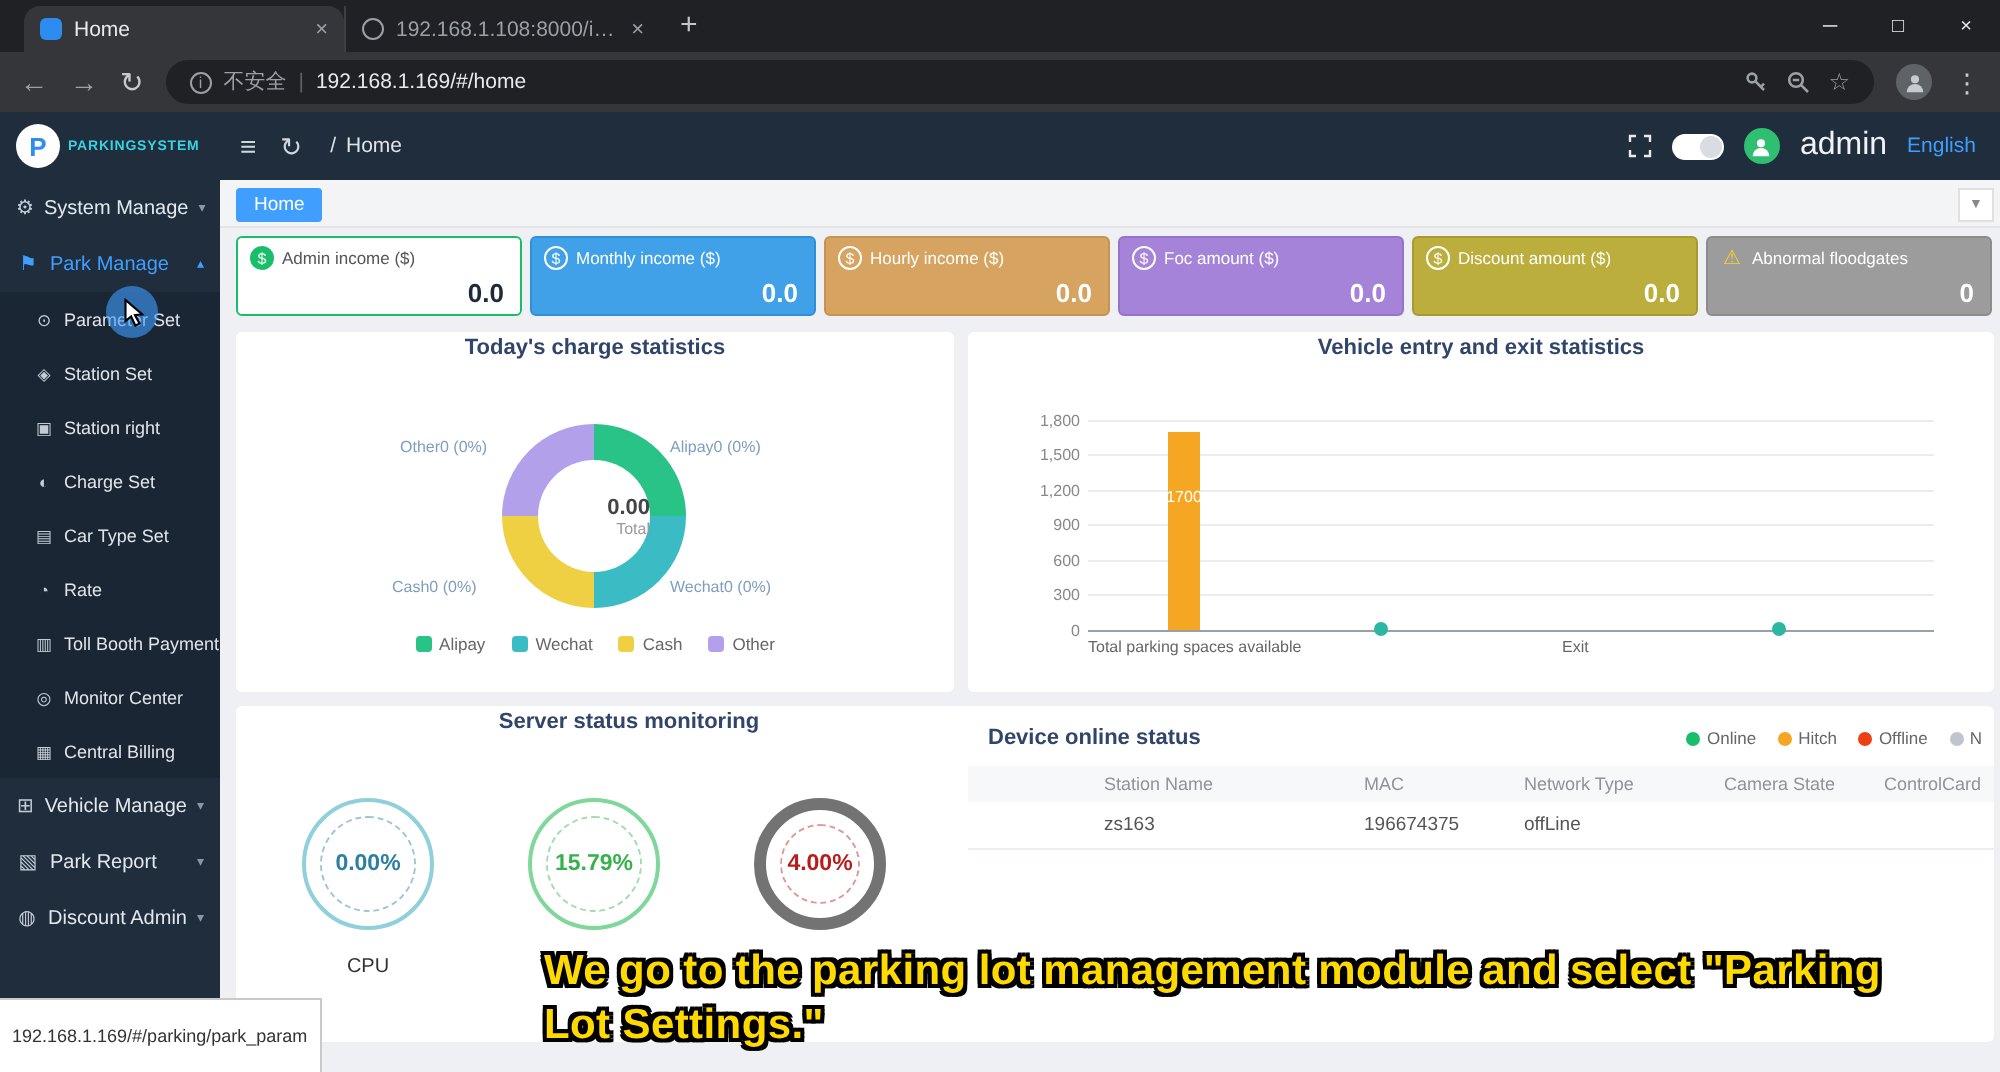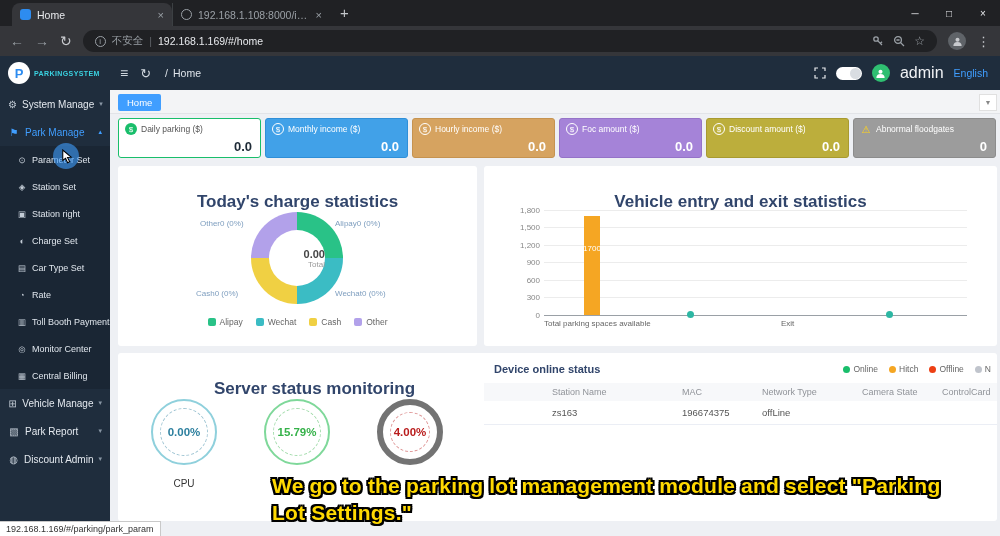--- a/index.html
+++ b/index.html
@@ -85,21 +85,21 @@
   .c2 .card-value,.c3 .card-value,.c4 .card-value,.c5 .card-value,.c6 .card-value{color:#fff}
   .c2 .card-ico,.c3 .card-ico,.c4 .card-ico,.c5 .card-ico{border:1px solid #fff;color:#fff}
   .c6 .card-ico{color:#ffd21e;font-size:10px}
 
   
   .panel{position:absolute;background:#fff;border-radius:3px}
   .p-charge{left:118px;top:166px;width:359px;height:180px}
   .p-entry{left:484px;top:166px;width:513px;height:180px}
   .p-server{left:118px;top:353px;width:393px;height:168px}
   .p-device{left:484px;top:353px;width:513px;height:168px}
-  .panel-title{font-size:17px;font-weight:bold;color:#31456b;text-align:center;padding-top:26px}
+  .panel-title{font-size:11px;font-weight:bold;color:#31456b;text-align:center;padding-top:2px}
 
   
   .donut{position:absolute;left:133px;top:46px;width:92px;height:92px;border-radius:50%;
     background:conic-gradient(#29c287 0 25%,#3bbcc4 25% 50%,#f0d043 50% 75%,#b2a1ea 75% 100%)}
   .donut-hole{position:absolute;left:151px;top:64px;width:56px;height:56px;border-radius:50%;background:#fff;display:flex;flex-direction:column;align-items:flex-end;justify-content:center}
   .donut-val{font-size:11px;font-weight:bold;color:#444}
   .donut-total{font-size:8px;color:#999}
   .pie-label{position:absolute;font-size:8px;color:#7e9ebf;white-space:nowrap}
   .pl-other{left:82px;top:53px}.pl-alipay{left:217px;top:53px}
   .pl-cash{left:78px;top:123px}.pl-wechat{left:217px;top:123px}
@@ -134,21 +134,21 @@
   .ld-on{background:#19be6b}.ld-hitch{background:#f5a623}.ld-off{background:#ed3f14}.ld-n{background:#c0c4cc}
   .dev-thead{position:absolute;left:0;right:0;top:30px;height:18px;background:#f7f8fa;display:flex;align-items:center;font-size:9px;color:#909399}
   .dev-row{position:absolute;left:0;right:0;top:48px;height:24px;display:flex;align-items:center;font-size:9.5px;color:#555;border-bottom:1px solid #ebeef5}
   .col{flex:none}
   .col0{width:68px}.col1{width:130px}.col2{width:80px}.col3{width:100px}.col4{width:80px}.col5{width:73px}
   .rdot{width:8px;height:8px;border-radius:50%;background:#e04b3a;margin-left:16px}
 
   
   .subtitle{position:absolute;left:272px;top:472px;z-index:60;font-size:21px;font-weight:bold;color:#ffd902;line-height:27px;letter-spacing:.2px;
     text-shadow:2px 0 0 #000,-2px 0 0 #000,0 2px 0 #000,0 -2px 0 #000,2px 2px 0 #000,-2px 2px 0 #000,2px -2px 0 #000,-2px -2px 0 #000}
-  .statusbar{position:absolute;left:0;bottom:0;z-index:70;background:#fff;border:1px solid #c9c9c9;border-left:none;border-bottom:none;font-size:9px;color:#333;padding:2px 6px;white-space:nowrap}
+  .statusbar{position:absolute;left:0;bottom:0;z-index:70;background:#fff;border:1px solid #c9c9c9;border-left:none;border-bottom:none;font-size:9px;color:#333;padding:13px 6px;white-space:nowrap}
 </style>
 </head>
 <body>
 
 <div class="screen">
 
   <div class="tabstrip">
     <div class="tab active">
       <span class="favicon"></span>
       <span class="tab-title">Home</span>
@@ -298,21 +298,21 @@
   </svg>
 
   <div class="apptabbar"></div>
   <div class="apptab">Home</div>
   <div class="apptab-chev">▼</div>
 
   <div class="cards">
     <div class="card c1">
       <div class="card-top">
           <span class="card-ico">$</span>
-          <span>Daily parking ($)</span>
+          <span>Admin income ($)</span>
         </div>
       <div class="card-value">0.0</div>
     </div>
     <div class="card c2">
       <div class="card-top">
           <span class="card-ico">$</span>
           <span>Monthly income ($)</span>
         </div>
       <div class="card-value">0.0</div>
     </div>

